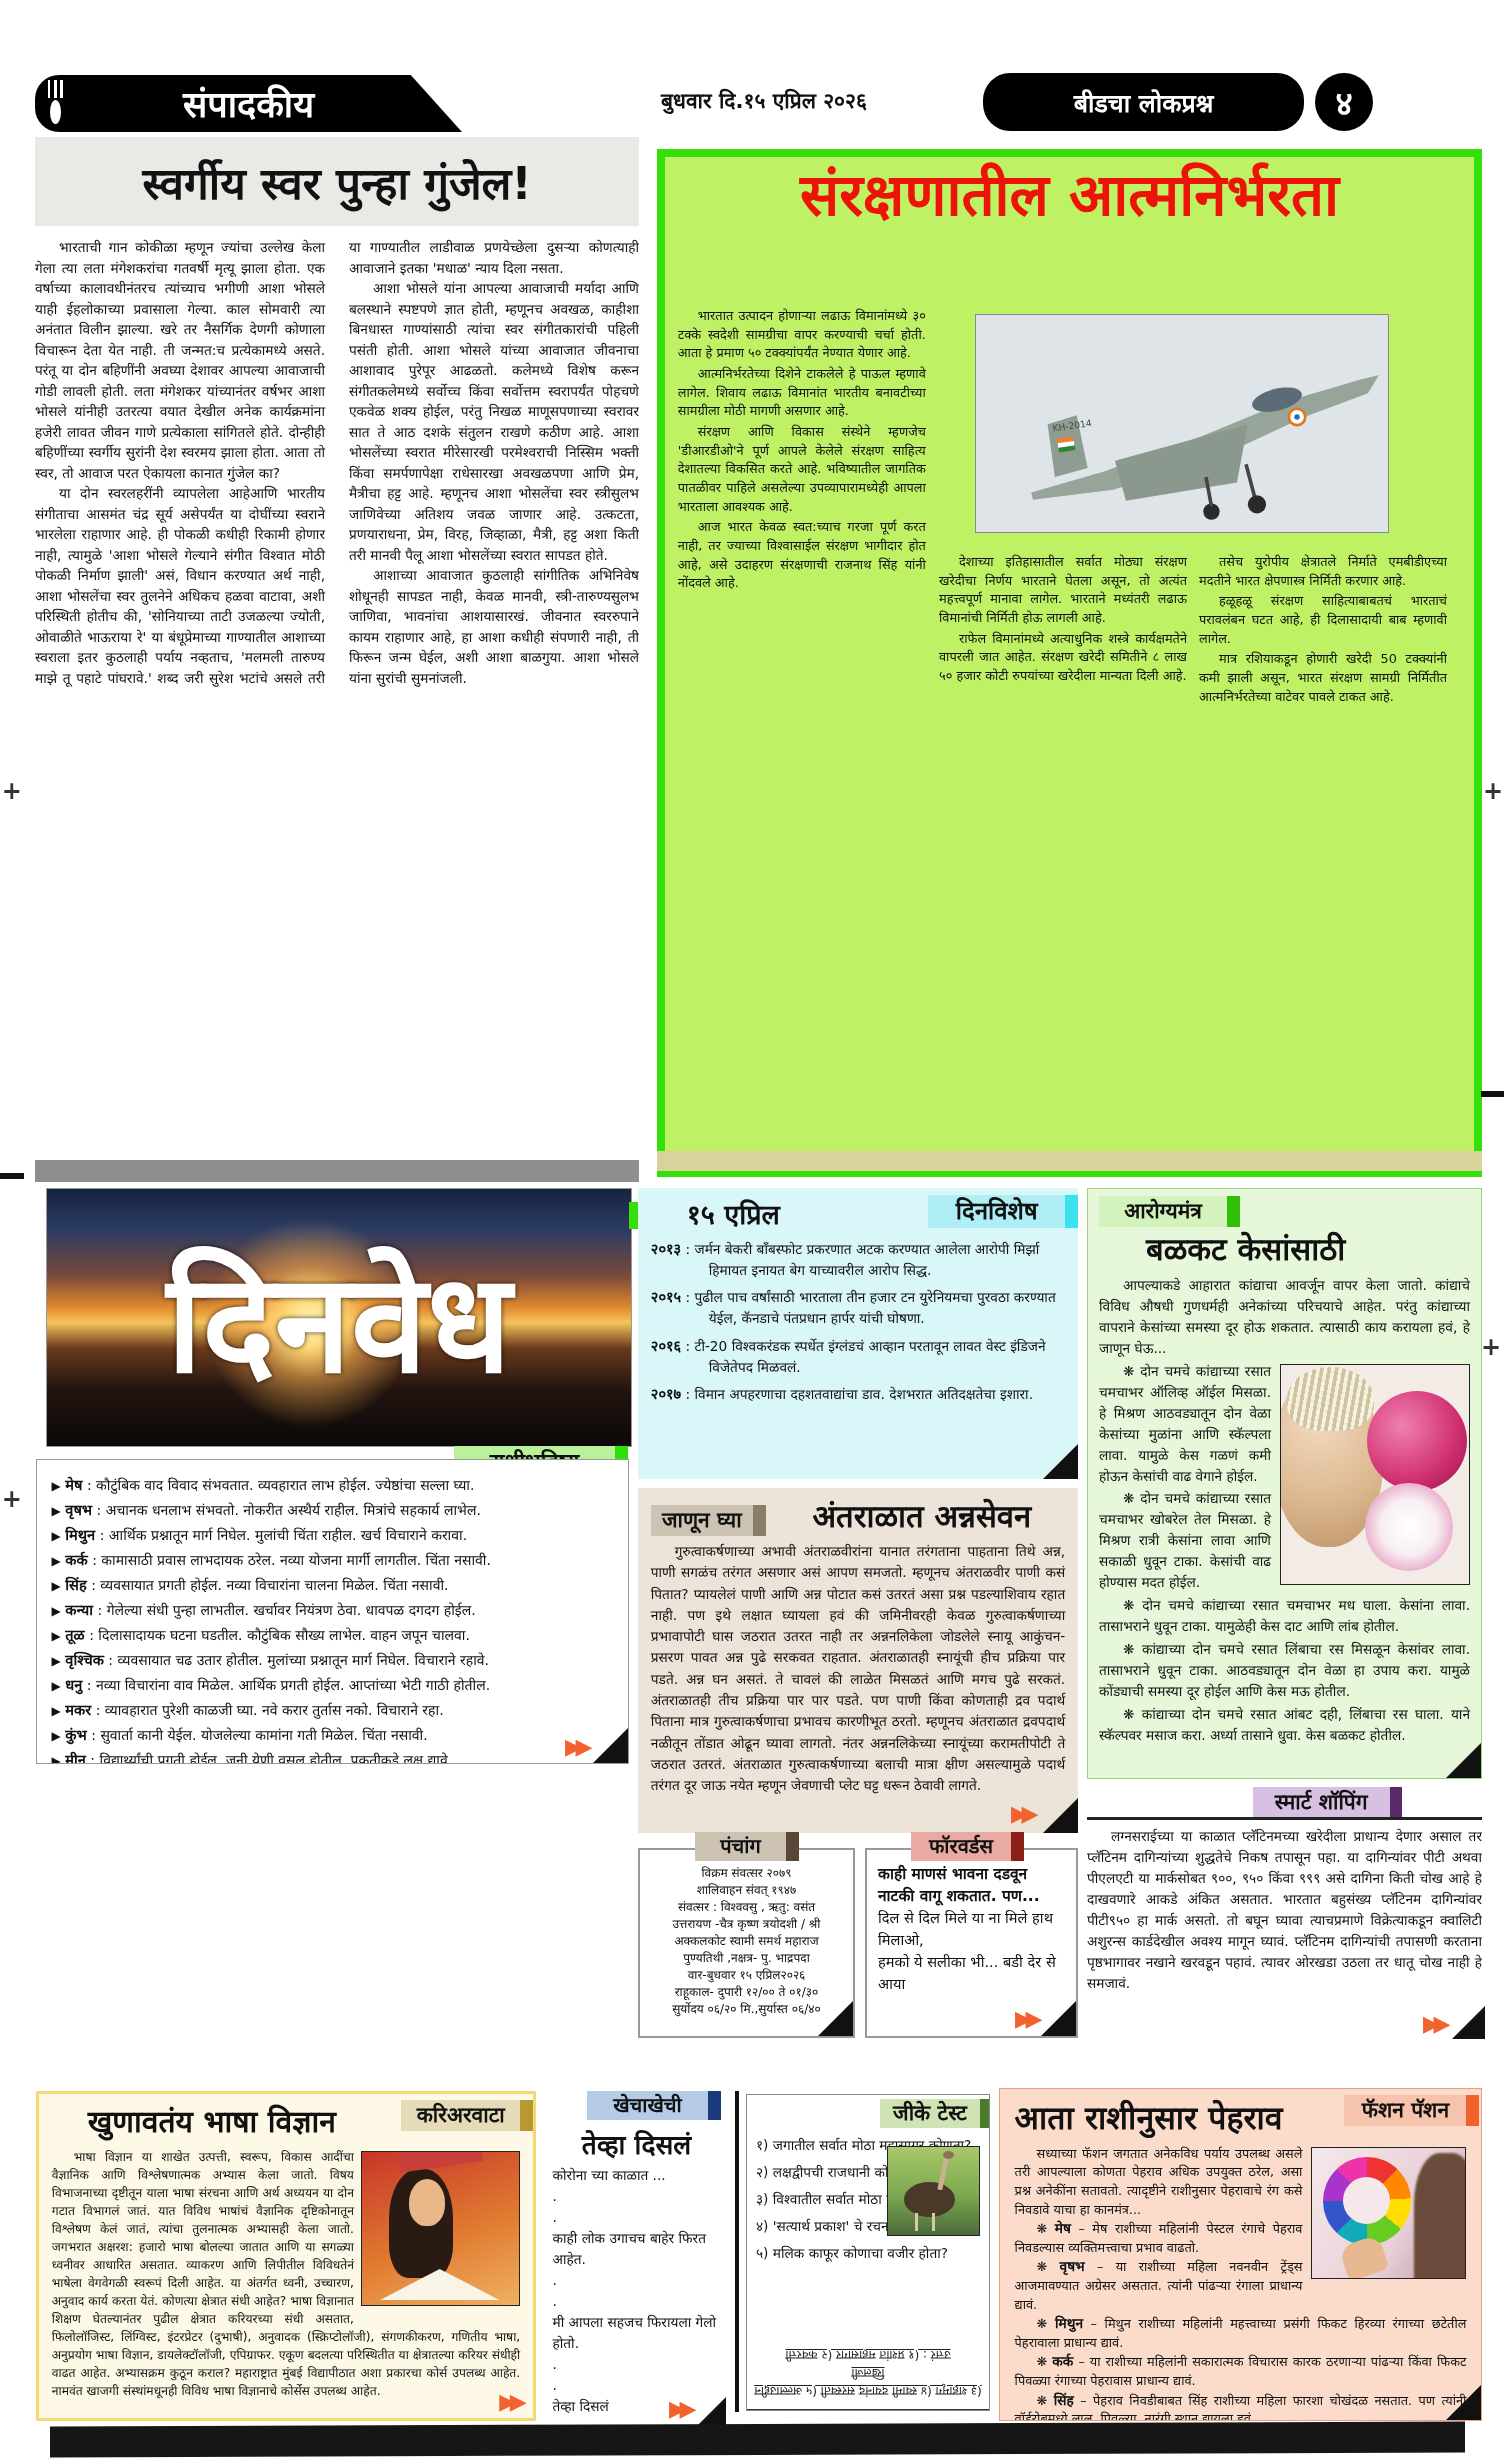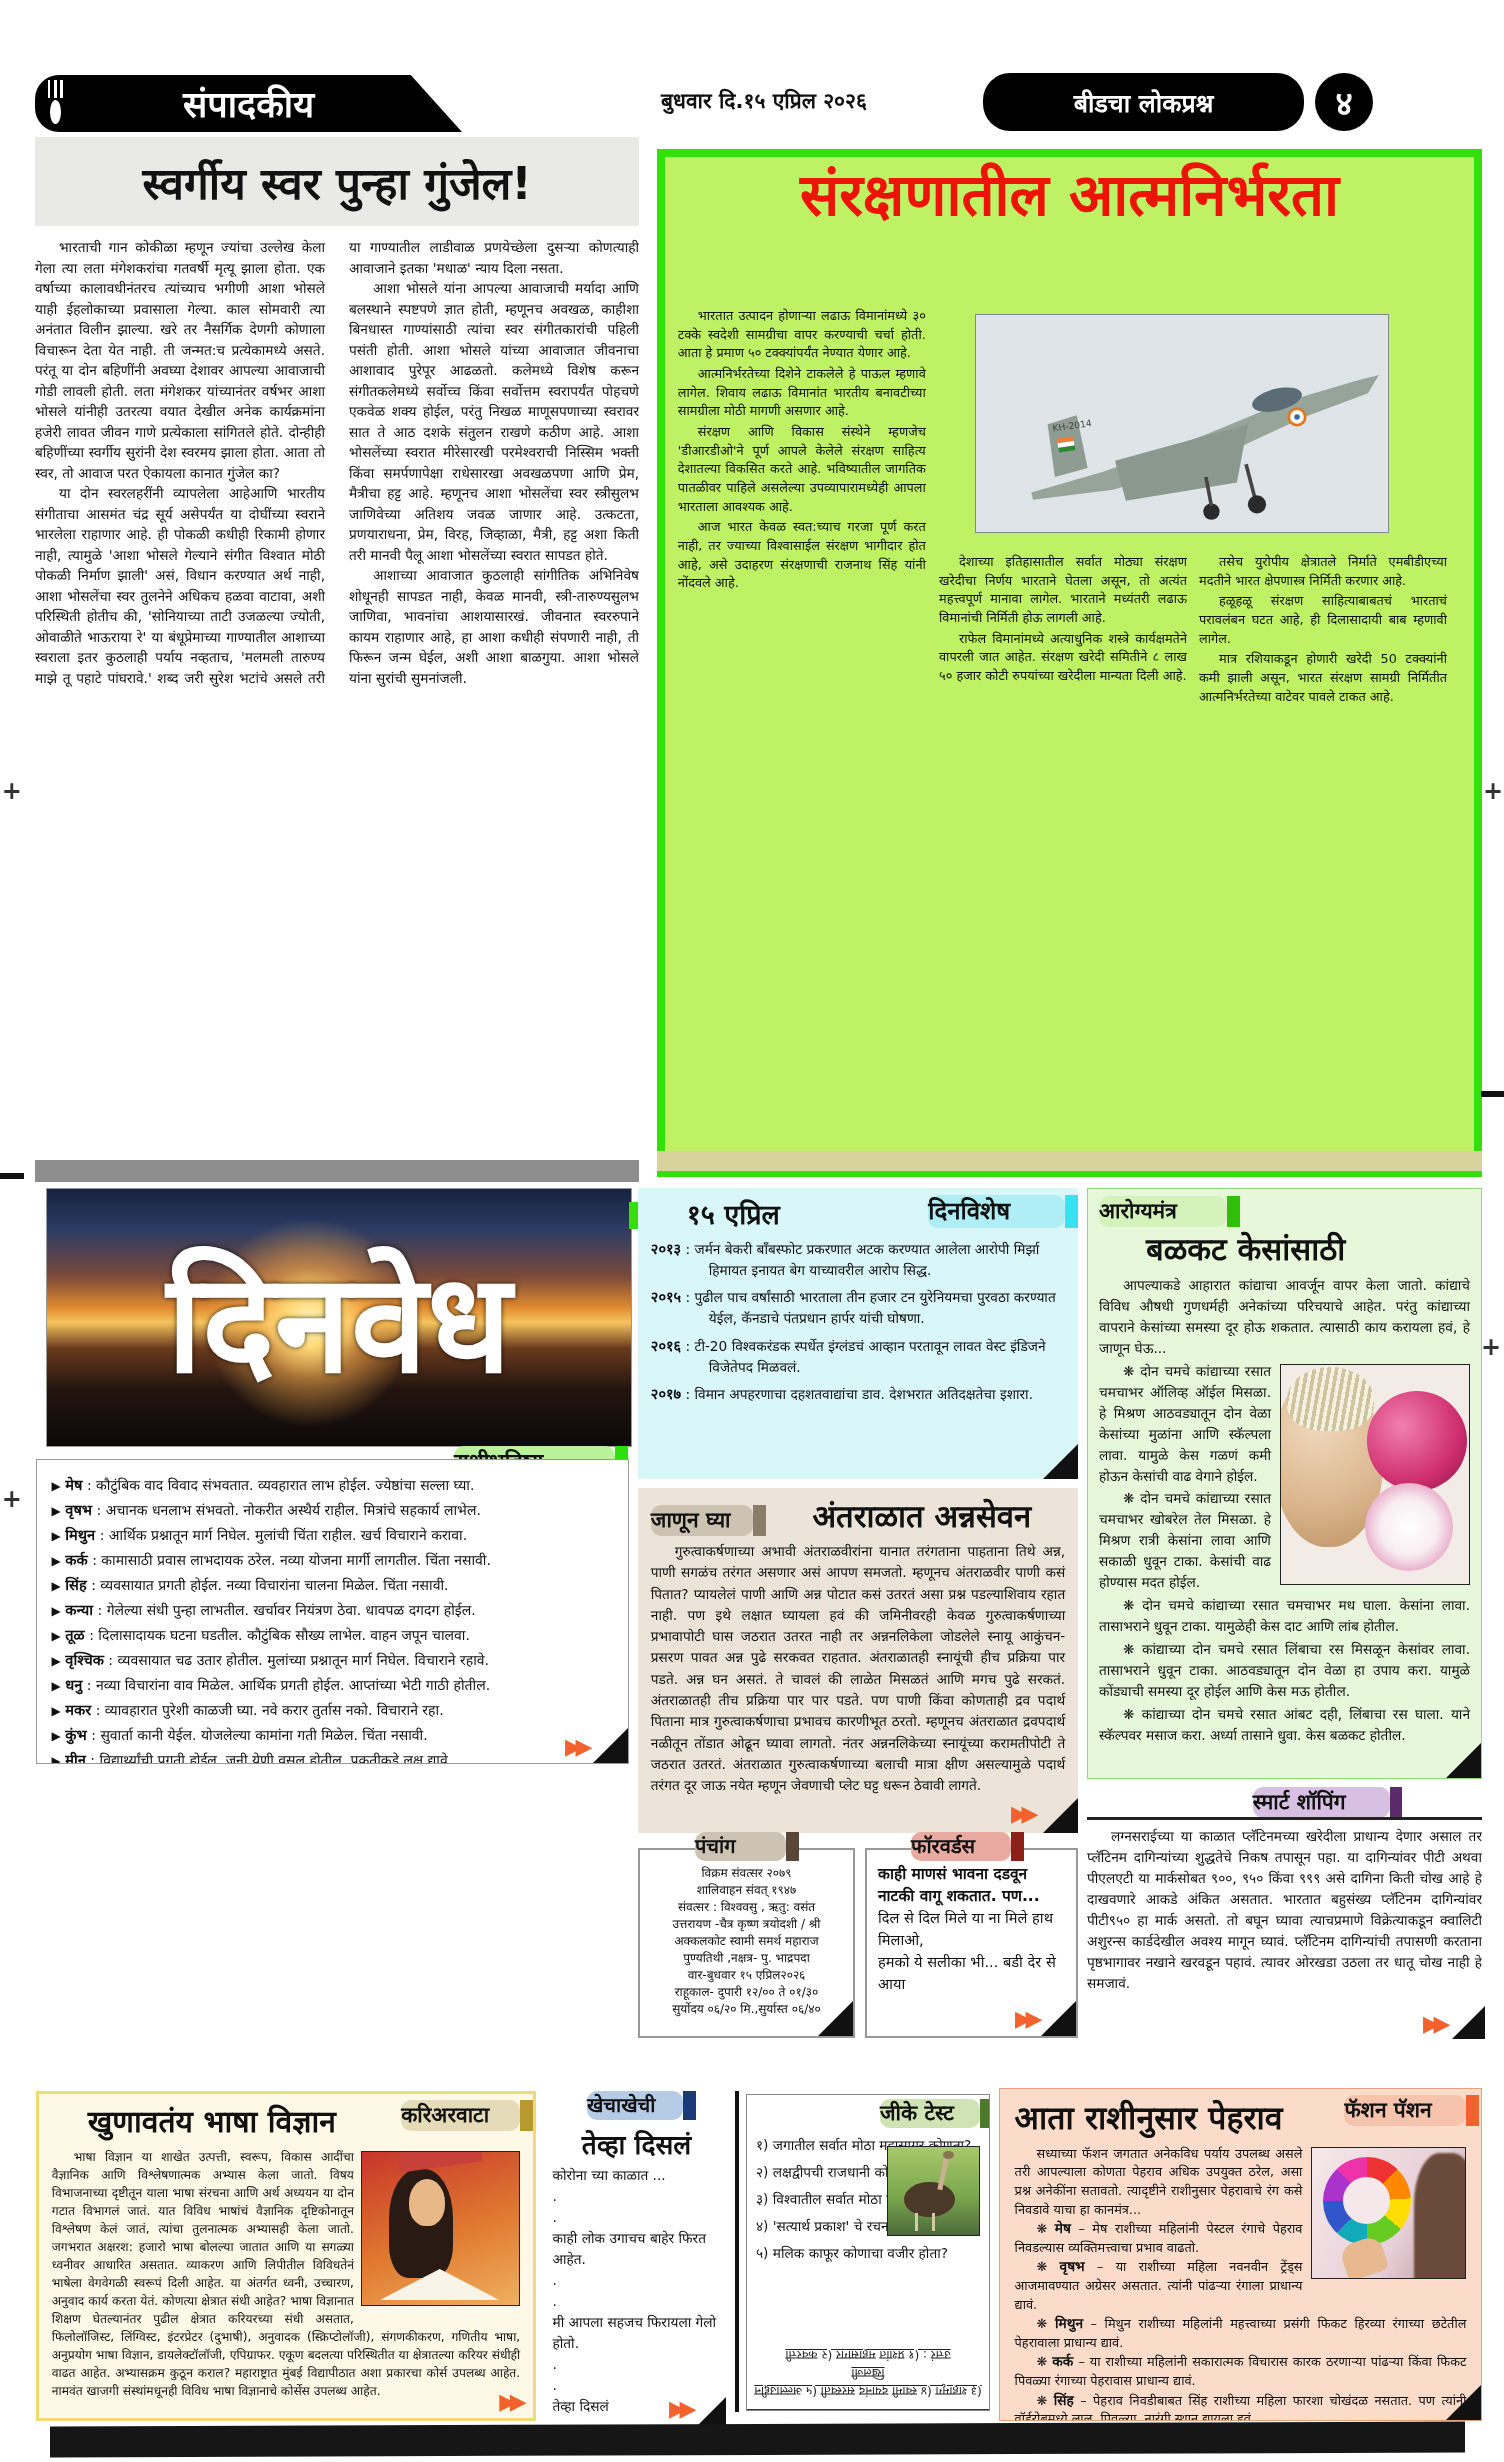--- a/index.html
+++ b/index.html
@@ -34,21 +34,21 @@
   .jet{position:absolute;left:310px;top:157px;width:412px;height:217px;border:1.8px solid #8a8a8a;background:#dfe4e8;}
   .def-bar{left:657px;top:1151px;width:825px;height:20px;background:#d8d29b;border-bottom:6.4px solid #35e00a;}
   
   .dinvedh{left:46px;top:1188px;width:584px;height:257px;border:0.9px solid #999;overflow:hidden;
      background:radial-gradient(circle at 45% 52%, #fff7c0 0%, #ffd978 7%, rgba(255,180,80,.55) 16%, rgba(0,0,0,0) 30%),
        linear-gradient(180deg,#16233f 0%,#2c3c63 16%,#7a4a3a 34%,#e08a30 46%,#f5c35c 52%,#6a3a1c 62%,#221410 78%,#0b0908 100%);
      display:flex;align-items:center;justify-content:center;}
   .dinvedh-title{color:#fff;font-size:137px;font-weight:bold;text-shadow:0 0 5.5px rgba(0,0,0,.8);}
   .green-sliver{left:629px;top:1202px;width:9px;height:27px;background:#35e00a;}
   
-  .tag{position:relative;display:inline-block;font-weight:bold;border-radius:10px;}
+  .tag{position:relative;display:inline-block;font-weight:bold;text-align:center;}
   .tag .blk{position:absolute;right:-12.8px;top:0;bottom:0;width:12.8px;}
   .rashi-tag{left:454px;top:1446px;width:161px;height:31px;background:#baf29b;font-size:22px;line-height:31px;}
   .rashi-tag .blk{background:#2ee00a;}
   .rashi-box{left:36px;top:1459px;width:593px;height:305px;border:1.8px solid #999;background:#fff;
              padding:12.8px 14.6px 0 14.6px;box-sizing:border-box;font-size:14px;line-height:23px;overflow:hidden;}
   .rashi-row .tri{color:#111;font-size:12px;}
   .rashi-row b{font-size:14.6px;}
   
   .fold::before{content:"";position:absolute;right:0;bottom:0;border-left:35px solid transparent;border-bottom:35px solid #111;}
   .more{position:absolute;color:#f2622d;font-size:22px;letter-spacing:-6.4px;font-weight:bold;}
@@ -96,21 +96,21 @@
   
   .car-box{left:36px;top:2091px;width:500px;height:330px;border:3.6px solid #f2d974;background:#fdf9e6;
            box-sizing:border-box;padding:5.5px 12.8px;overflow:hidden;}
   .car-title{display:inline-block;font-size:30px;font-weight:bold;margin-left:36px;}
   .car-tag{float:right;width:119px;height:31px;background:#e6dbb8;font-size:21px;line-height:31px;}
   .car-tag .blk{background:#b8992f;}
   .car-body{font-size:12.2px;line-height:18px;text-align:justify;margin-top:7.3px;text-indent:22px;}
   .read-img{float:right;width:157px;height:153px;border:1.8px solid #222;margin:3.6px 0 3.6px 7.3px;position:relative;overflow:hidden;
             background:linear-gradient(160deg,#c8352a 0%,#e07a30 55%,#f0b060 100%);}
   .khe-col{left:547px;top:2091px;width:179px;height:324px;overflow:visible;}
-  .khe-tag{margin-left:40px;width:96px;height:29px;background:#b5cbe6;font-size:20px;line-height:29px;}
+  .khe-tag{margin-left:40px;width:121px;height:29px;background:#b5cbe6;font-size:20px;line-height:29px;}
   .khe-tag .blk{background:#1a3a7a;}
   .khe-title{font-size:26.4px;font-weight:bold;text-align:center;margin-top:5.5px;}
   .khe-lines{font-size:13.7px;line-height:21px;margin-top:3.6px;padding-left:5.5px;}
   .vdiv{left:735px;top:2091px;width:3.6px;height:321px;background:#111;}
   .gk-box{left:746px;top:2094px;width:244px;height:317px;border:1.8px solid #888;background:#fff;
           box-sizing:border-box;padding:3.6px 9px;overflow:hidden;position:absolute;}
   .gk-tag{float:right;width:100px;height:29px;background:#cfe3b4;font-size:21px;line-height:29px;}
   .gk-tag .blk{background:#4a7a2a;}
   .gk-q{clear:both;font-size:13.7px;line-height:20.6px;padding-top:7.3px;}
   .gk-q div{margin-bottom:6.4px;}

